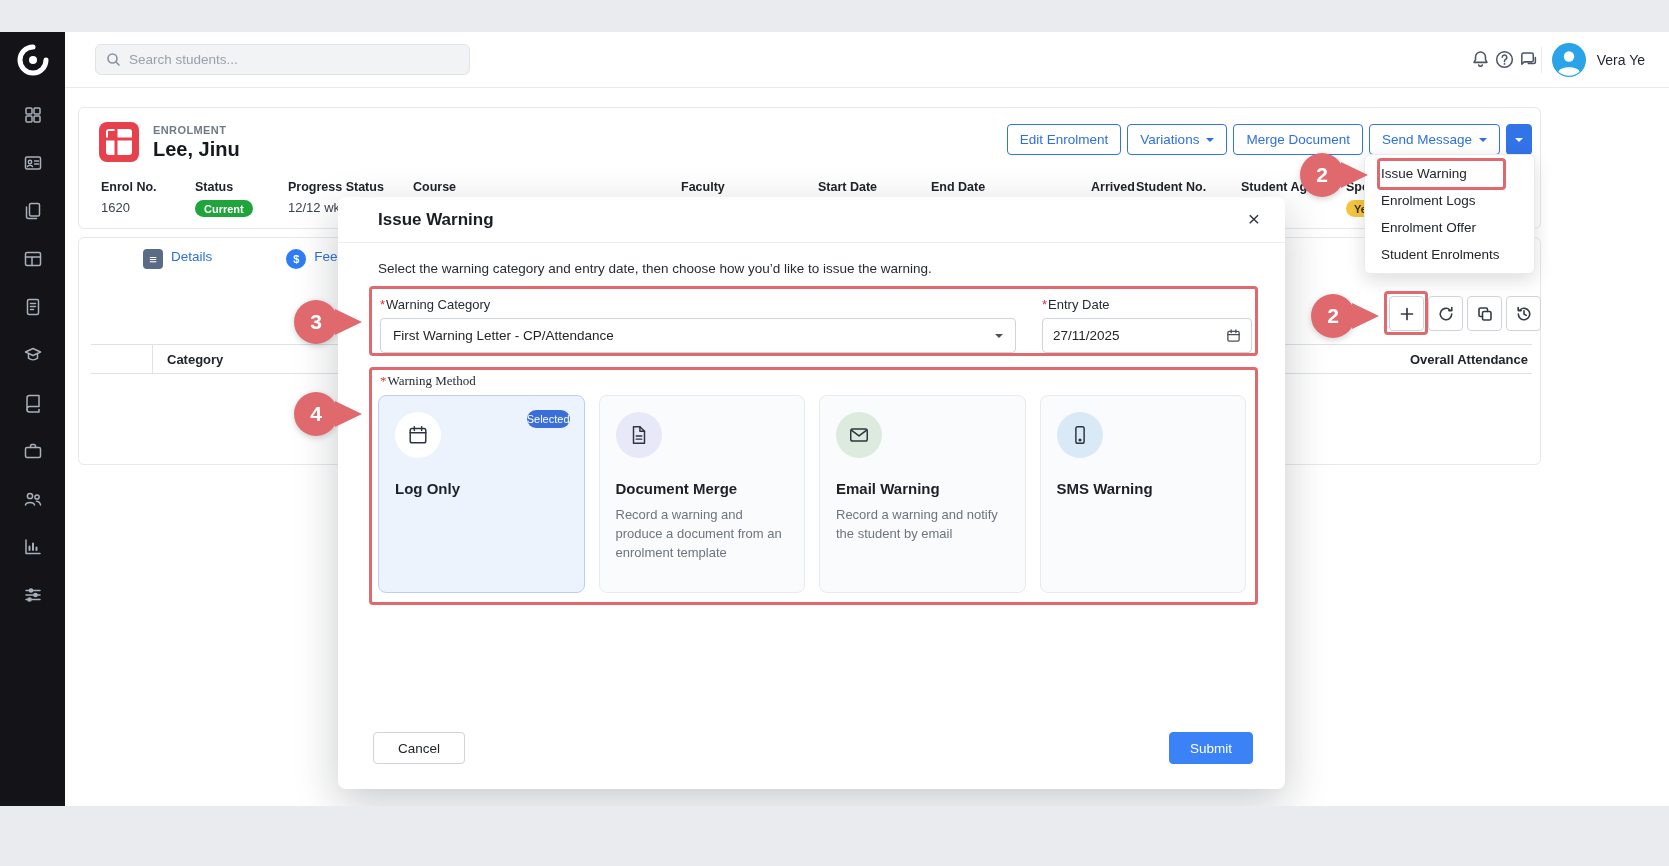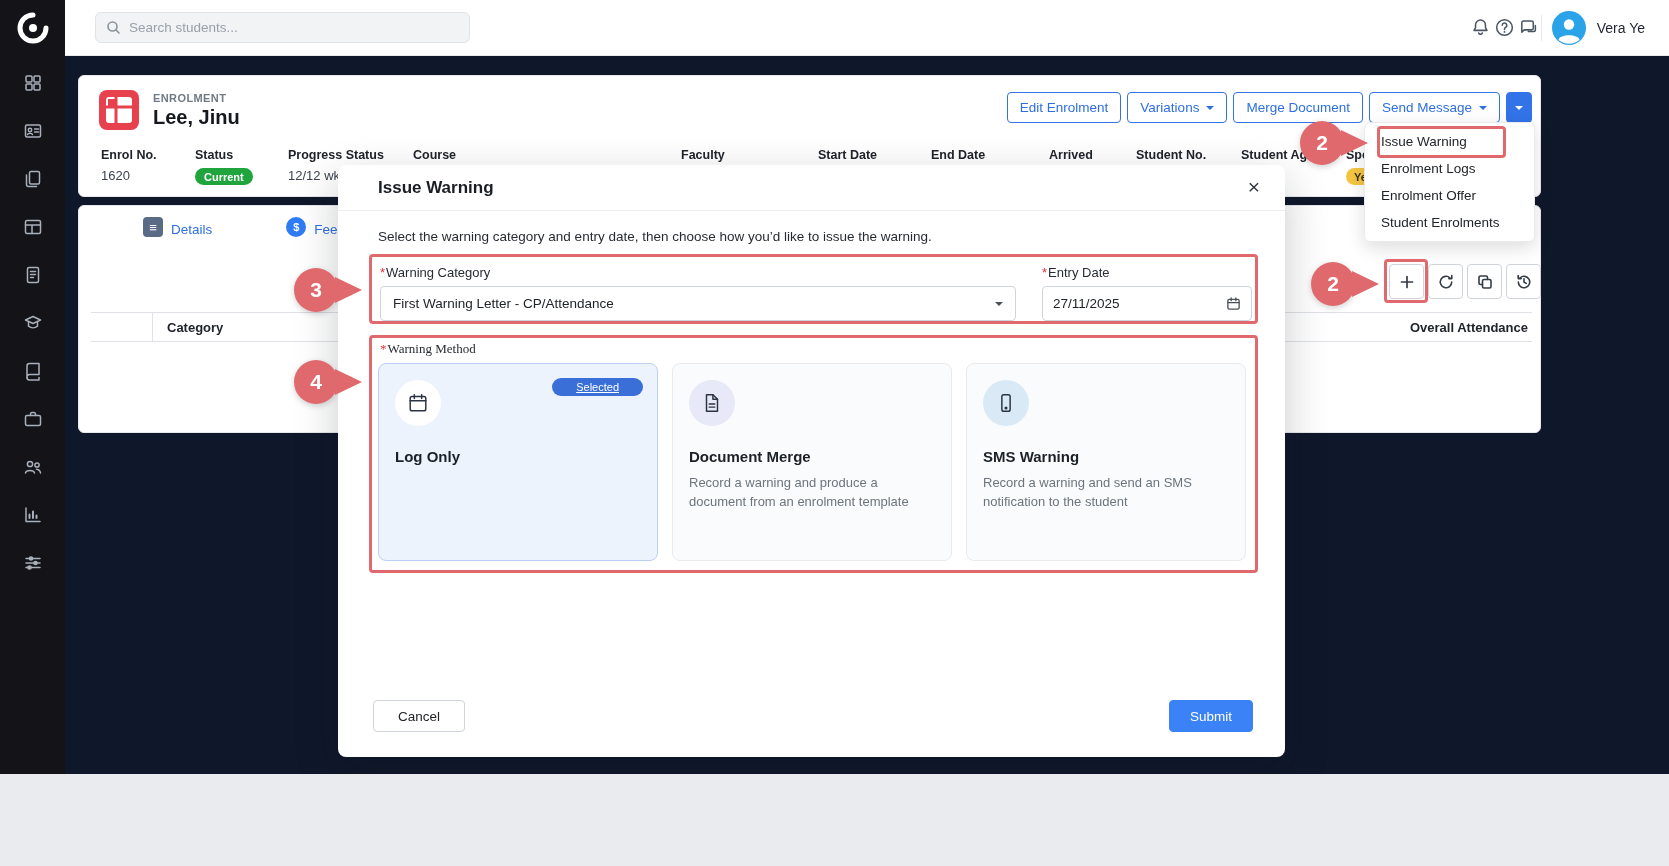--- a/index.html
+++ b/index.html
@@ -1,17 +1,17 @@
 <!DOCTYPE html>
 <html style="--annotation: #e0696e; --primary: #3273e8; --submit: #3b82f6; --sidebar-bg: #131318; --status-green: #1fa53c; --badge-yellow: #f5c542; --avatar-blue: #2aa3e8; --app-red: #e8414e; --selected-badge: #3a6fd8;"><head>
 <meta charset="utf-8">
 <style>
   *{margin:0;padding:0;box-sizing:border-box;}
   html,body{font-family:"Liberation Sans",sans-serif;background:#e9ebee;}
-  .screen{position:relative;width:1669px;height:774px;background:#0f172a;overflow:hidden;}
+  .screen{position:relative;width:1669px;height:774px;background:#ffffff;overflow:hidden;margin-top:32px;}
 
   
   .sidebar{position:absolute;left:0;top:0;width:65px;height:866px;background:var(--sidebar-bg,#131318);display:flex;flex-direction:column;align-items:center;z-index:20;}
   .logo{width:65px;height:56px;display:flex;align-items:center;justify-content:center;}
   .side-nav{display:flex;flex-direction:column;gap:26px;margin-top:16px;align-items:center;}
   .side-icon{width:22px;height:22px;display:flex;align-items:center;justify-content:center;cursor:pointer;}
 
   
   .topbar{position:absolute;left:65px;top:0;width:1604px;height:56px;background:#fff;border-bottom:1px solid #e8eaed;display:flex;align-items:center;z-index:10;}
   .searchbox{margin-left:30px;width:375px;height:31px;background:#f1f3f5;border:1px solid #e0e3e7;border-radius:6px;display:flex;align-items:center;padding:0 10px;gap:8px;}
@@ -35,21 +35,21 @@
   .btn-caret-solid .caret{border-top-color:#fff;}
   .sum-col{position:absolute;top:72px;}
   .sum-label{font-size:12.5px;font-weight:700;color:#20242b;white-space:nowrap;}
   .sum-value{font-size:13px;color:#3c434d;margin-top:6px;white-space:nowrap;}
   .badge-green{display:inline-block;background:var(--status-green,#1fa53c);color:#fff;font-size:11px;font-weight:700;padding:2.5px 9px;border-radius:10px;}
   .badge-yellow{display:inline-block;background:var(--badge-yellow,#f5c542);color:#3a3207;font-size:11px;font-weight:700;padding:2.5px 8px;border-radius:9px;}
 
   
   .body-card{position:absolute;left:78px;top:205px;width:1463px;height:228px;background:#fff;border:1px solid #e6e8eb;border-radius:6px;}
   .tabs{position:absolute;left:32px;top:11px;display:flex;gap:42px;}
-  .tab{display:flex;align-items:flex-end;gap:8px;cursor:pointer;padding-left:32px;}
+  .tab{display:flex;align-items:flex-start;gap:8px;cursor:pointer;padding-left:32px;}
   .tab-label{font-size:13.5px;color:#2e6fe0;font-weight:500;}
   .tab-ic{width:20px;height:20px;border-radius:4px;display:flex;align-items:center;justify-content:center;color:#fff;}
   .tab-ic.details{background:#5b6b85;}
   .tab-ic.details::after{content:"≡";font-size:13px;color:#fff;font-weight:700;line-height:1;}
   .tab-ic.fees{background:#2f7df6;border-radius:50%;}
   .tab-ic.fees::after{content:"$";font-size:11px;color:#fff;font-weight:700;}
   .tab-ic.sch{background:#17a086;}
   .tab-ic.sch::after{content:"";width:10px;height:8px;border:1.5px solid #fff;border-radius:1px;display:block;}
   .tbl-head{position:absolute;left:12px;right:8px;top:106px;height:30px;border-top:1px solid #dee2e6;border-bottom:1px solid #dee2e6;display:flex;align-items:center;font-size:13px;font-weight:700;color:#20242b;}
   .tbl-first{width:62px;height:100%;border-right:1px solid #dee2e6;}
@@ -78,21 +78,21 @@
   .select{position:absolute;left:42px;top:121px;width:636px;height:35px;border:1px solid #ced4da;border-radius:4px;background:#fff;display:flex;align-items:center;padding:0 12px;font-size:13.5px;color:#212529;cursor:pointer;}
   .select .caret{margin-left:auto;border-top-color:#495057;}
   .date-input{position:absolute;left:704px;top:121px;width:210px;height:35px;border:1px solid #ced4da;border-radius:4px;display:flex;align-items:center;padding:0 10px;font-size:13.5px;color:#212529;cursor:text;background:#fff;}
   .date-input svg{margin-left:auto;}
   .cards{position:absolute;left:40px;top:198px;width:868px;display:flex;gap:14px;}
   .mcard{flex:1;height:198px;border:1px solid #e8eaed;background:#fafbfc;border-radius:8px;padding:16px;position:relative;cursor:pointer;}
   .mcard.selected{background:#edf3fd;border-color:#bcd0f5;}
   .mcard-icon{width:46px;height:46px;border-radius:50%;display:flex;align-items:center;justify-content:center;}
   .mcard-title{font-size:15px;font-weight:600;color:#1c2128;margin-top:22px;}
   .mcard-desc{font-size:13px;color:#6c757d;line-height:1.45;margin-top:9px;}
-  .sel-pill{position:absolute;top:14px;right:14px;background:var(--selected-badge,#3a6fd8);color:#fff;font-size:11px;padding:3px 24px;border-radius:999px;text-decoration:underline;}
+  .sel-pill{position:absolute;top:14px;right:14px;background:var(--selected-badge,#3a6fd8);color:#fff;font-size:11px;padding:3px 0;border-radius:999px;}
   .btn-cancel{position:absolute;left:35px;top:535px;width:92px;height:32px;background:#fff;border:1px solid #ced4da;border-radius:4px;font-size:13.5px;color:#212529;cursor:pointer;font-family:inherit;}
   .btn-submit{position:absolute;left:831px;top:535px;width:84px;height:32px;background:var(--submit,#3b82f6);border:1px solid #3b82f6;border-radius:4px;font-size:13.5px;color:#fff;cursor:pointer;font-family:inherit;}
 
   
   .hl{position:absolute;border:3px solid var(--annotation,#e0696e);border-radius:4px;z-index:60;pointer-events:none;}
   .hl-menu{left:1377px;top:126px;width:129px;height:32px;}
   .hl-plus{left:1384px;top:259px;width:44px;height:44px;}
   .hl-fields{left:369px;top:254px;width:889px;height:70px;}
   .hl-method{left:369px;top:335px;width:889px;height:238px;}
   .ann{position:absolute;width:44px;height:44px;border-radius:50%;background:var(--annotation,#e0696e);color:#fff;font-size:21px;font-weight:700;display:flex;align-items:center;justify-content:center;z-index:70;box-shadow:0 2px 6px rgba(0,0,0,.18);}
@@ -282,21 +282,21 @@
         <div class="sum-value"></div>
       </div>
     <div class="sum-col" style="left:739px">
         <div class="sum-label">Start Date</div>
         <div class="sum-value"></div>
       </div>
     <div class="sum-col" style="left:852px">
         <div class="sum-label">End Date</div>
         <div class="sum-value"></div>
       </div>
-    <div class="sum-col" style="left:970px">
+    <div class="sum-col" style="left:1012px">
         <div class="sum-label">Arrived</div>
         <div class="sum-value"></div>
       </div>
     <div class="sum-col" style="left:1057px">
         <div class="sum-label">Student No.</div>
         <div class="sum-value"></div>
       </div>
     <div class="sum-col" style="left:1162px">
         <div class="sum-label">Student Age</div>
         <div class="sum-value"></div>
@@ -402,28 +402,37 @@
         <div class="mcard-icon" style="background:#e7e8f8">
             <svg width="22" height="22" viewBox="0 0 24 24" fill="none" stroke="#2b3440" stroke-width="1.6" stroke-linecap="round" stroke-linejoin="round">
               <path d="M6 3h7l5 5v13H6z"></path>
               <path d="M13 3v5h5M9 13h6M9 16.5h6"></path>
             </svg>
           </div>
         <div class="mcard-title">Document Merge</div>
         <div class="mcard-desc">Record a warning and produce a document from an enrolment template</div>
       </div>
       <div class="mcard">
+        <div class="mcard-icon" style="background:#dcebdd">
+            <svg width="22" height="22" viewBox="0 0 24 24" fill="none" stroke="#2b3440" stroke-width="1.6" stroke-linecap="round" stroke-linejoin="round">
+              <rect x="3" y="5.5" width="18" height="13" rx="2"></rect>
+              <path d="m4 7 8 6 8-6"></path>
+            </svg>
+          </div>
+        <div class="mcard-title">Email Warning</div>
+        <div class="mcard-desc">Record a warning and notify the student by email</div>
+      </div>
+      <div class="mcard">
         <div class="mcard-icon" style="background:#d9eaf6">
             <svg width="22" height="22" viewBox="0 0 24 24" fill="none" stroke="#2b3440" stroke-width="1.6" stroke-linecap="round">
               <rect x="7.5" y="3" width="9" height="18" rx="2"></rect>
               <circle cx="12" cy="17.5" r="0.9" fill="#2b3440"></circle>
             </svg>
           </div>
         <div class="mcard-title">SMS Warning</div>
-        <div class="mcard-desc">Record a warning and send an SMS notification to the student</div>
       </div>
     </div>
 
     <button class="btn-cancel">Cancel</button>
     <button class="btn-submit">Submit</button>
   </div>
 
   <div class="hl hl-menu"></div>
   <div class="hl hl-plus"></div>
   <div class="hl hl-fields"></div>

